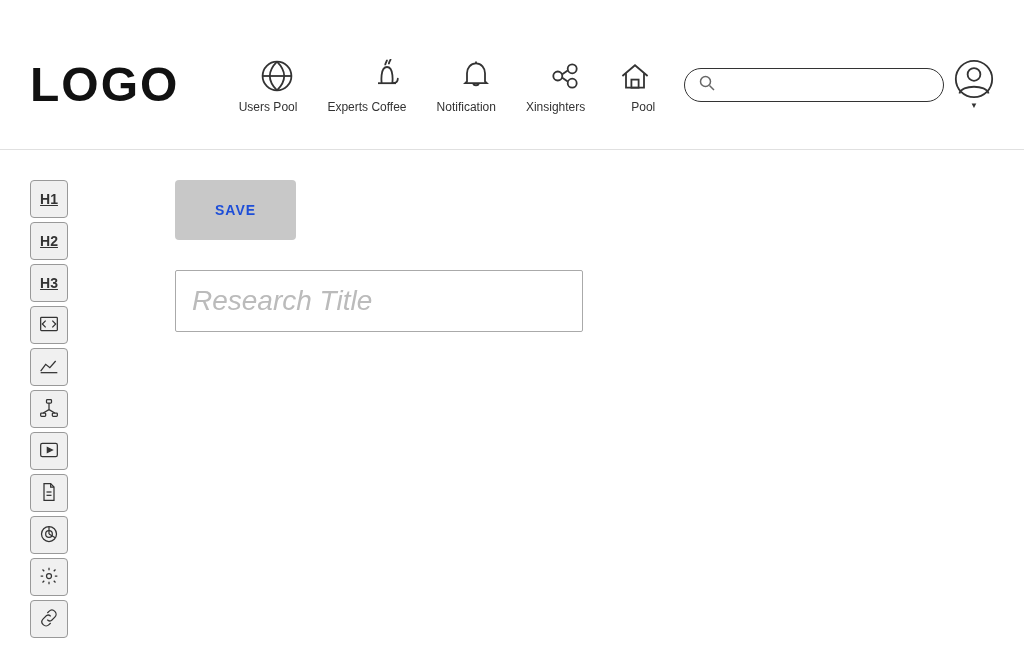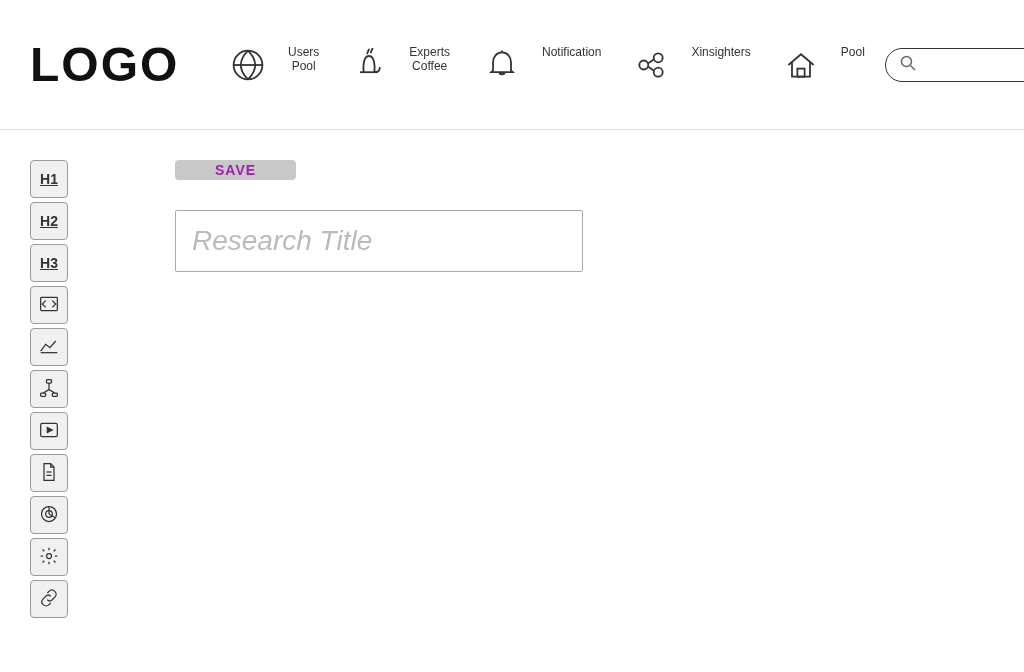--- a/index.html
+++ b/index.html
@@ -12,44 +12,45 @@
     }
 
     
     .header {
       display: flex;
       align-items: center;
       padding: 0 30px;
       height: 130px;
       border-bottom: 1px solid #e0e0e0;
       gap: 20px;
+      margin-top: 20px;
     }
 
     .logo {
       font-size: 48px;
       font-weight: bold;
       letter-spacing: 2px;
       color: #111;
       min-width: 180px;
     }
 
     .nav {
       display: flex;
       align-items: center;
       gap: 30px;
       flex: 1;
       justify-content: center;
     }
 
     .nav-item {
       display: flex;
-      flex-direction: row;
-      align-items: flex-start;
-      cursor: pointer;
-      gap: 20px;
+      flex-direction: column;
+      align-items: flex-end;
+      cursor: pointer;
+      gap: 4px;
     }
 
     .nav-icon {
       width: 40px;
       height: 40px;
       display: flex;
       align-items: center;
       justify-content: center;
     }
 
@@ -161,29 +162,29 @@
       border: none;
       border-radius: 4px;
       font-size: 14px;
       font-weight: bold;
       letter-spacing: 1px;
       cursor: pointer;
       color: #333;
     }
 
     .btn-save {
-      padding: 2px 40px;
+      padding: 22px 40px;
       background: #c8c8c8;
       border: none;
       border-radius: 4px;
       font-size: 14px;
       font-weight: bold;
       letter-spacing: 1px;
       cursor: pointer;
-      color: #a21caf;
+      color: #1d4ed8;
     }
 
     .title-input {
       border: 1.5px solid #aaa;
       border-radius: 2px;
       padding: 14px 16px;
       font-size: 28px;
       color: #bbb;
       width: 408px;
       outline: none;

